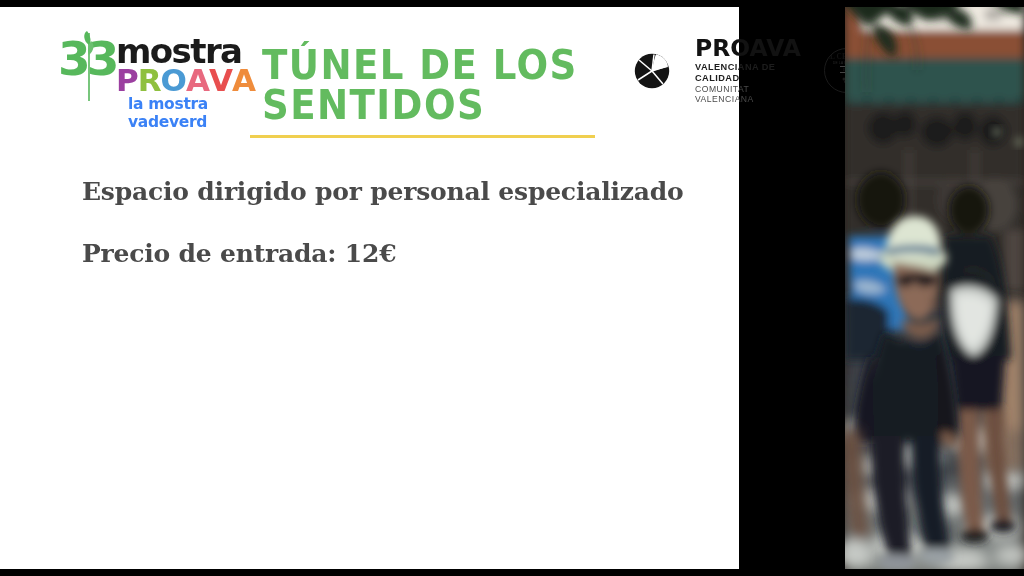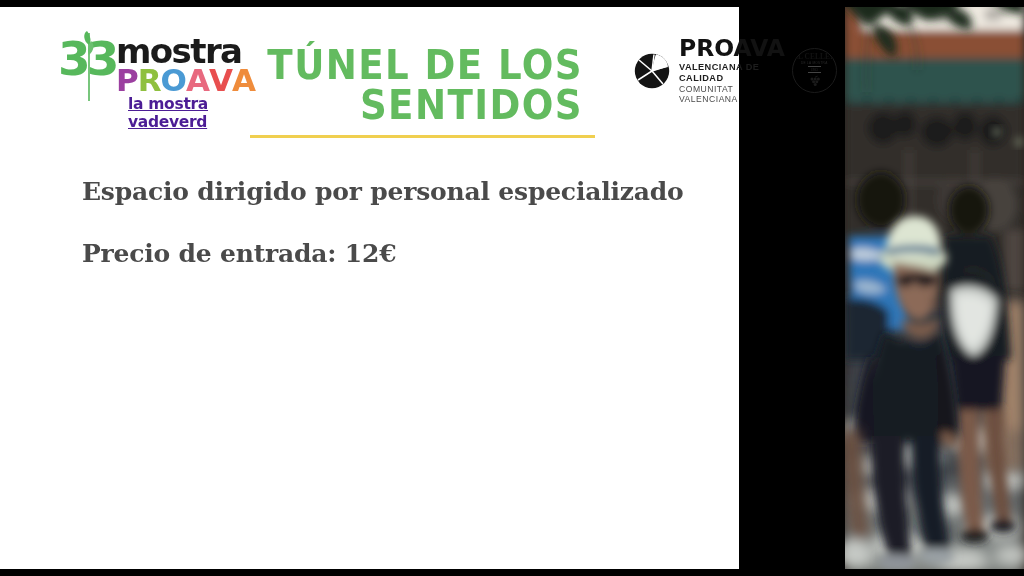--- a/index.html
+++ b/index.html
@@ -78,37 +78,36 @@
   .pv-r { color:#8fc03f; }
   .pv-o { color:#4a9ad4; }
   .pv-a1{ color:#e8697f; }
   .pv-v { color:#e84f4f; }
   .pv-a2{ color:#ef8c3c; }
   .ml-tag {
     position:absolute; left:70px; top:66px;
     font-family:"DejaVu Sans", sans-serif;
     font-weight:bold;
     font-size:15.5px;
-    color:#4c1d95;
+    color:#3b82f6;
     letter-spacing:-0.3px;
-    text-decoration:underline;
   }
   
   .ml-vine {
     position:absolute; left:24px; top:0px;
     width:14px; height:74px;
     z-index:3;
   }
 
   
   .title-block {
     position:absolute;
     left:250px; top:38px;
     width:345px;
-    text-align:right;
+    text-align:left;
   }
   .title-line {
     font-family:"DejaVu Sans", sans-serif;
     font-weight:bold;
     font-size:40px;
     line-height:40px;
     color:#63bb5f;
     letter-spacing:1.5px;
     transform:scaleX(0.93);
     text-transform:uppercase;
@@ -117,21 +116,21 @@
     margin:10px auto 0 auto;
     width:345px; height:3px;
     background:#f0cf4f;
   }
 
   
   .proava-group {
     position:absolute;
     left:634px; top:30px;
     display:flex; align-items:center;
-    gap:9px;
+    gap:25px;
   }
   .pg-mark {
     position:relative;
     width:36px; height:36px;
     flex:0 0 auto;
   }
   .pg-txtwrap { position:relative; }
   .pg-word {
     font-family:"DejaVu Sans", sans-serif;
     font-weight:bold;

